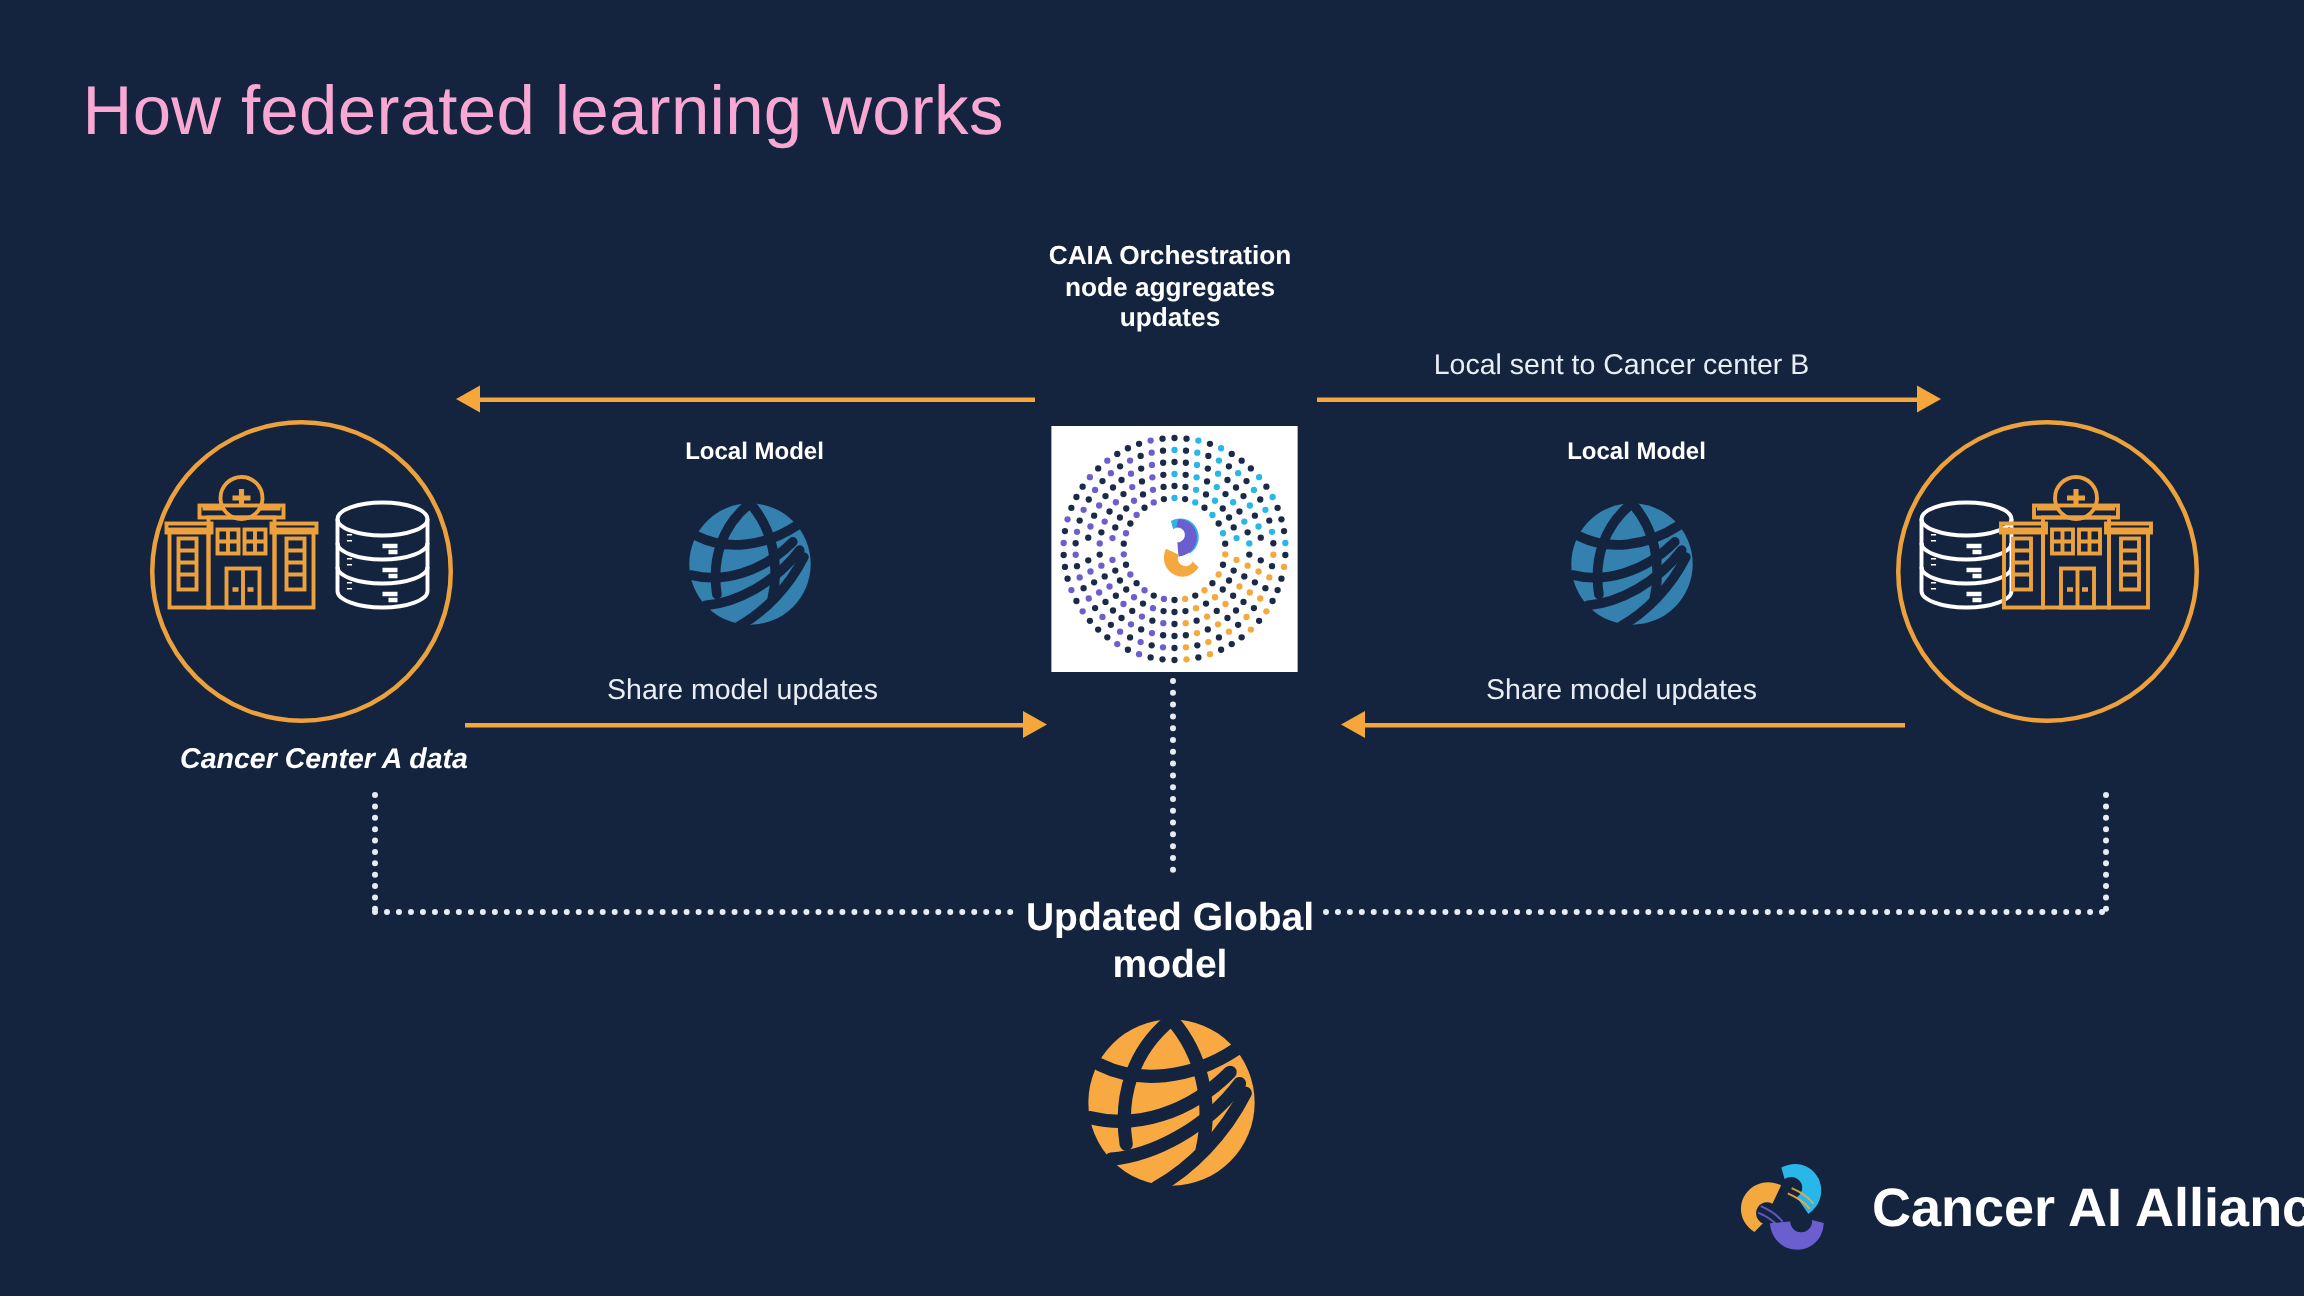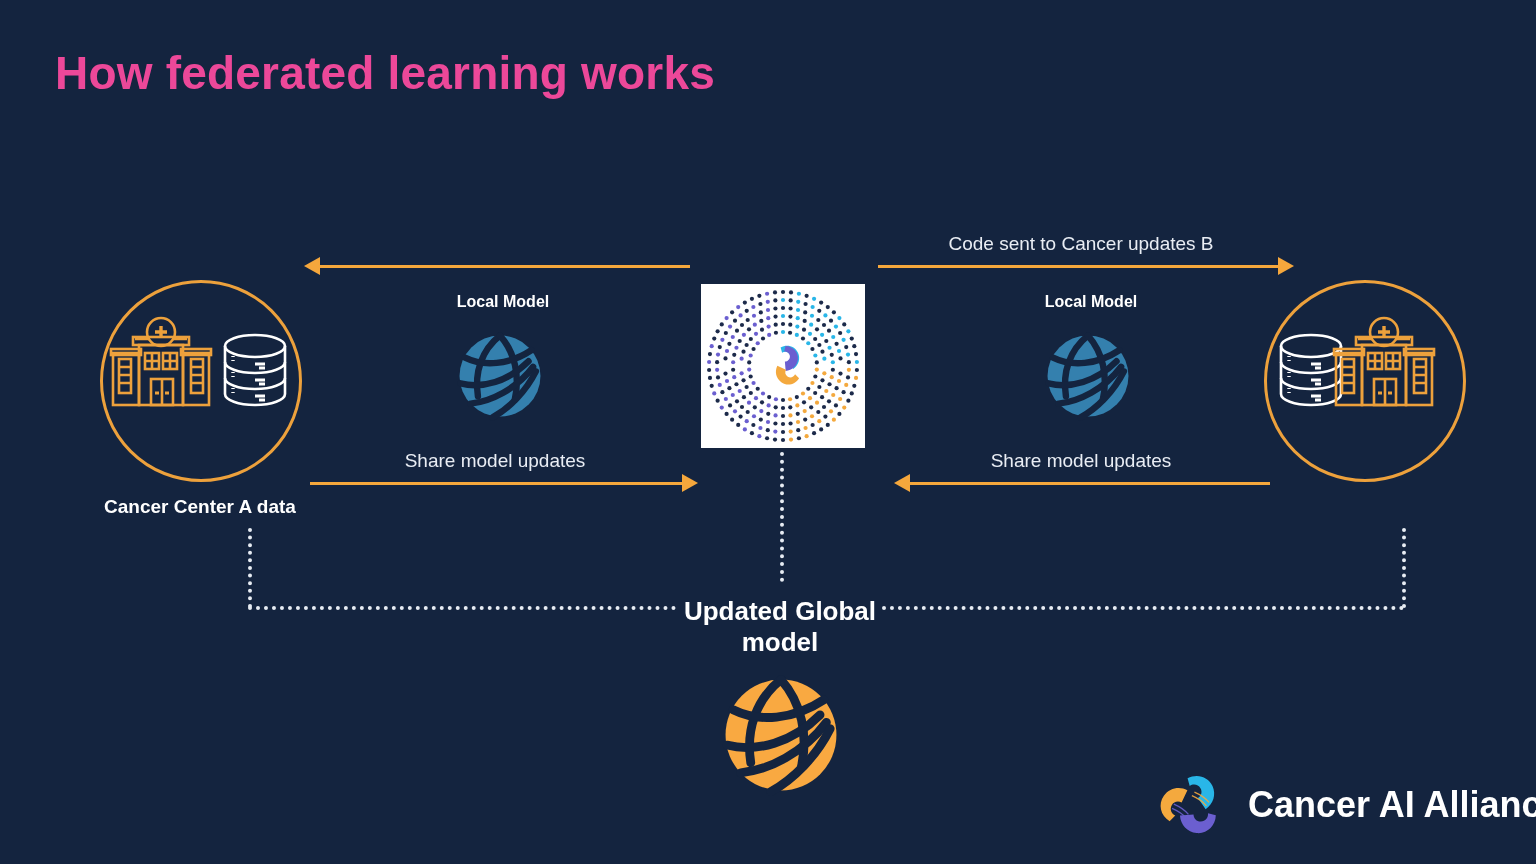--- a/index.html
+++ b/index.html
@@ -10,23 +10,23 @@
     color:#ffffff;
     overflow:hidden;
     position:relative;
   }
   .stage{position:absolute;inset:0;}
   .abs{position:absolute;}
 
   #page-title{
     left:55px; top:46px;
     font-size:46px;
-    font-weight:700;
+    font-weight:400;
     letter-spacing:.2px;
-    color:#ec4899;
+    color:#f9a8d4;
     white-space:nowrap;
   }
 
   .bold-label{
     font-weight:bold;
     color:#ffffff;
     text-align:center;
     line-height:1.18;
   }
   .thin-label{
@@ -61,21 +61,21 @@
     border:3px solid #eda13c;
     border-radius:50%;
     width:196px;height:196px;
   }
   #circle-a{left:100px;top:280px;}
   #circle-b{left:1264px;top:280px;}
 
   .center-name{
     font-size:19px;
   }
-  #name-a{left:60px;top:496px;width:280px;}
+  #name-a{left:76px;top:496px;width:280px;font-style:italic;}
   #name-b{left:1230px;top:496px;width:280px;}
 
   
   .local-label{font-size:16px;}
   #local-a{left:410px;top:293px;width:186px;}
   #local-b{left:998px;top:293px;width:186px;}
 
   
   #orchestration-node{
     left:701px;top:284px;width:164px;height:164px;
@@ -200,21 +200,21 @@
       </g>
     </svg>
   </div>
 
 
   <div>
     <div class="arrow-line" style="left:320px;top:265px;width:370px;"></div>
     <div class="arrow-head head-left" style="left:304px;top:257px;"></div>
   </div>
 
-  <div class="abs thin-label arrow-label" id="label-code-b">Code sent to Cancer updates B</div>
+  <div class="abs thin-label arrow-label" id="label-code-b">Local sent to Cancer center B</div>
   <div>
     <div class="arrow-line" style="left:878px;top:265px;width:400px;"></div>
     <div class="arrow-head head-right" style="left:1278px;top:257px;"></div>
   </div>
 
   <div class="abs thin-label arrow-label" id="label-share-a">Share  model updates</div>
   <div>
     <div class="arrow-line" style="left:310px;top:482px;width:372px;"></div>
     <div class="arrow-head head-right" style="left:682px;top:474px;"></div>
   </div>
@@ -249,20 +249,21 @@
         <path d="M50 6C30 22 22 46 26 72"></path>
         <path d="M50 6c16 18 22 44 16 70"></path>
         <path d="M12 30c20 10 48 8 72-8"></path>
         <path d="M7 58c24 6 52-2 74-24"></path>
         <path d="M18 80c22-2 50-16 68-40"></path>
         <path d="M42 95c18-10 36-28 47-50"></path>
       </g>
     </svg>
   </div>
 
+  <div class="abs bold-label" id="center-heading">CAIA Orchestration node aggregates updates</div>
 
   <div class="abs" id="orchestration-node">
     <svg width="164" height="164" viewBox="0 0 164 164">
       <rect width="164" height="164" fill="#ffffff"></rect>
       <g id="dots">
           <circle cx="82.00" cy="48.00" r="2.1" fill="#29b6e8"></circle>
           <circle cx="89.07" cy="48.74" r="2.1" fill="#1c2a4a"></circle>
           <circle cx="95.83" cy="50.94" r="2.1" fill="#29b6e8"></circle>
           <circle cx="101.98" cy="54.49" r="2.1" fill="#1c2a4a"></circle>
           <circle cx="107.27" cy="59.25" r="2.1" fill="#29b6e8"></circle>

